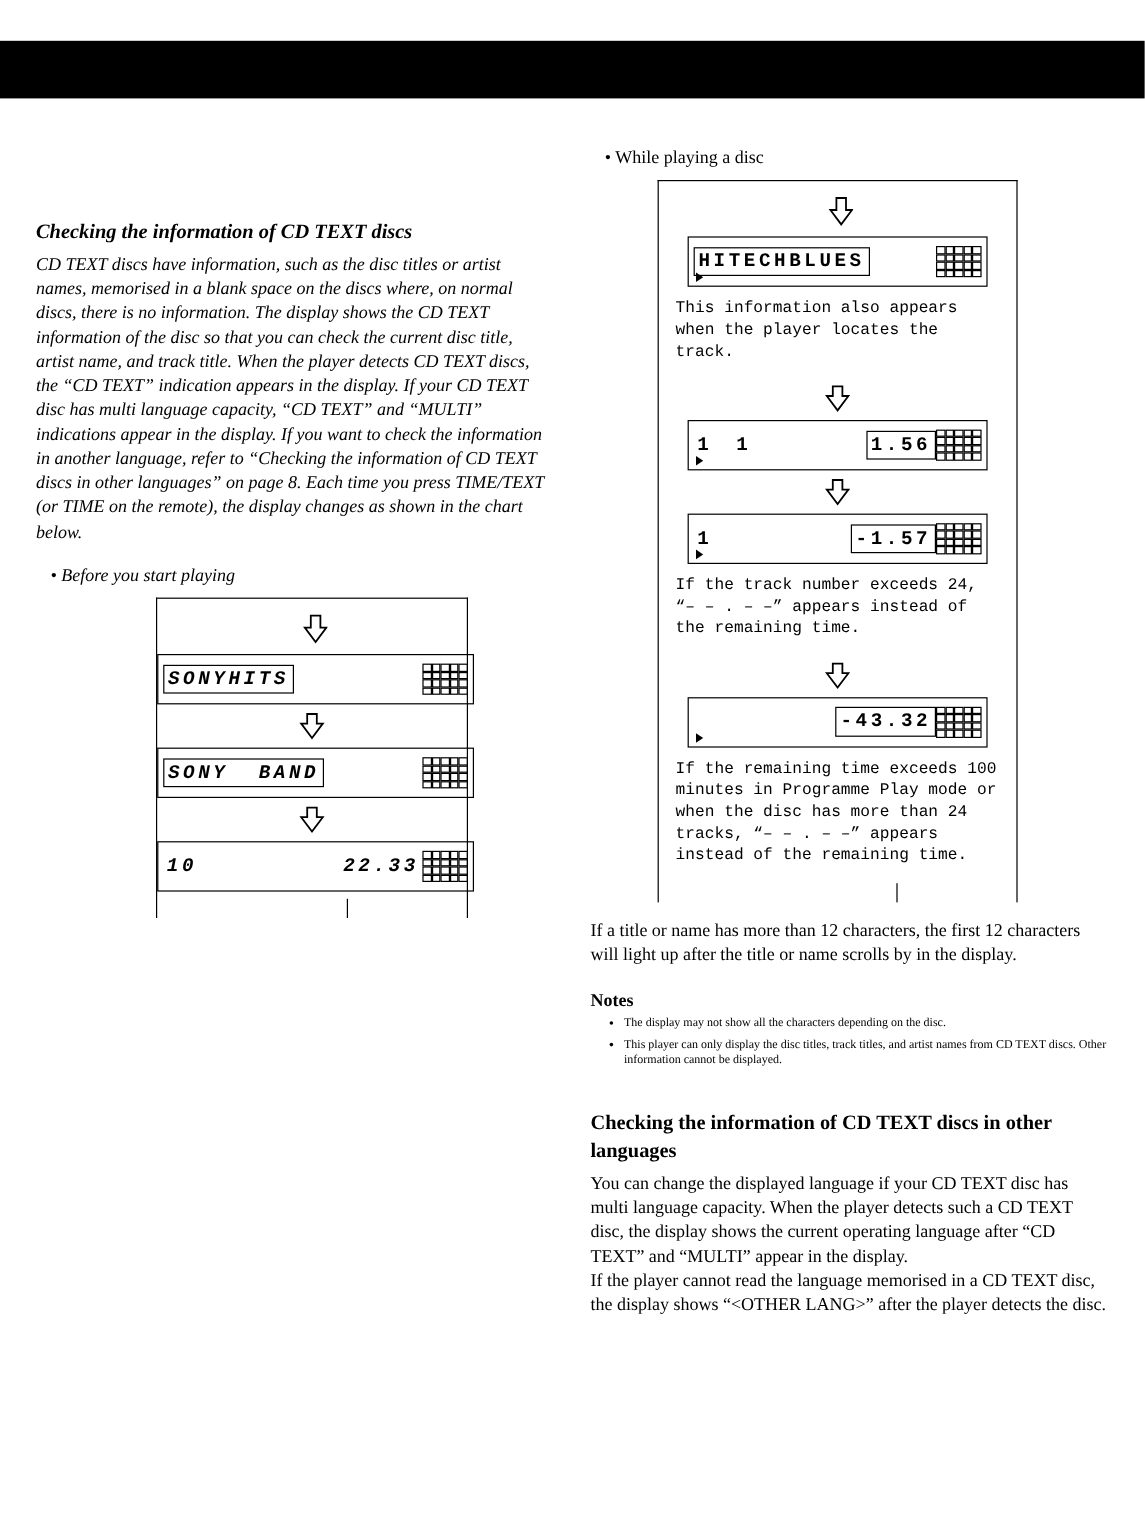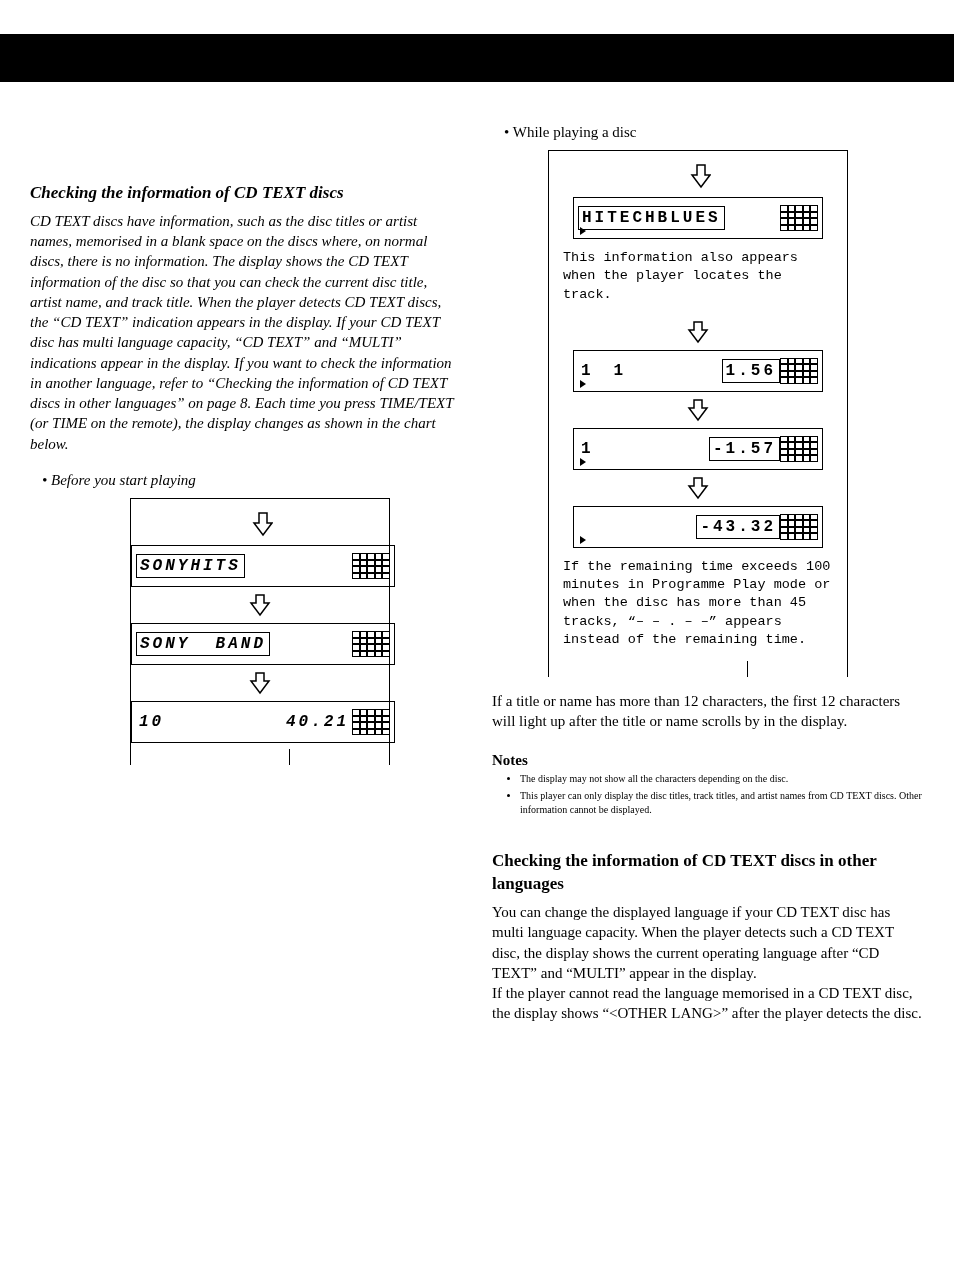--- a/index.html
+++ b/index.html
@@ -170,21 +170,21 @@
           </div>
       </div>
 
       <svg class="arrow-down" width="22" height="24">
           <path d="M7 2 h8 v8 h5 l-9 12 l-9 -12 h5 z" fill="#fff" stroke="#000" stroke-width="1.5"></path>
         </svg>
 
       <div class="lcd-box">
         <div class="seg-group">
           <span class="seg-text nobox">10</span>
-          <span class="seg-text nobox" style="margin-left:auto">40.21</span>
+          <span class="seg-text nobox" style="margin-left:auto">22.33</span>
         </div>
         <div class="grid-block">
             <span></span>
             <span></span>
             <span></span>
             <span></span>
             <span></span>
             <span></span>
             <span></span>
             <span></span>
@@ -305,20 +305,21 @@
             <span></span>
             <span></span>
             <span></span>
             <span></span>
             <span></span>
             <span></span>
           </div>
         <div class="play-tri"></div>
       </div>
 
+      <div class="flow-note">If the track number exceeds 24, “– – . – –” appears instead of the remaining time.</div>
 
       <svg class="arrow-down" width="22" height="24">
           <path d="M7 2 h8 v8 h5 l-9 12 l-9 -12 h5 z" fill="#fff" stroke="#000" stroke-width="1.5"></path>
         </svg>
 
       <div class="lcd-box wide">
         <div class="seg-group">
           <span class="seg-text" style="margin-left:auto">-43.32</span>
         </div>
         <div class="grid-block">
@@ -339,21 +340,21 @@
             <span></span>
             <span></span>
             <span></span>
             <span></span>
             <span></span>
             <span></span>
           </div>
         <div class="play-tri"></div>
       </div>
 
-      <div class="flow-note">If the remaining time exceeds 100 minutes in Programme Play mode or when the disc has more than 45 tracks, “– – . – –” appears instead of the remaining time.</div>
+      <div class="flow-note">If the remaining time exceeds 100 minutes in Programme Play mode or when the disc has more than 24 tracks, “– – . – –” appears instead of the remaining time.</div>
       <div class="connector" style="margin-left:198px"></div>
     </div>
 
     <p style="margin-top:14px">If a title or name has more than 12 characters, the first 12 characters will light up after the title or name scrolls by in the display.</p>
 
     <div class="notes-heading">Notes</div>
     <ul class="notes-list">
       <li>The display may not show all the characters depending on the disc.</li>
       <li>This player can only display the disc titles, track titles, and artist names from CD TEXT discs. Other information cannot be displayed.</li>
     </ul>

